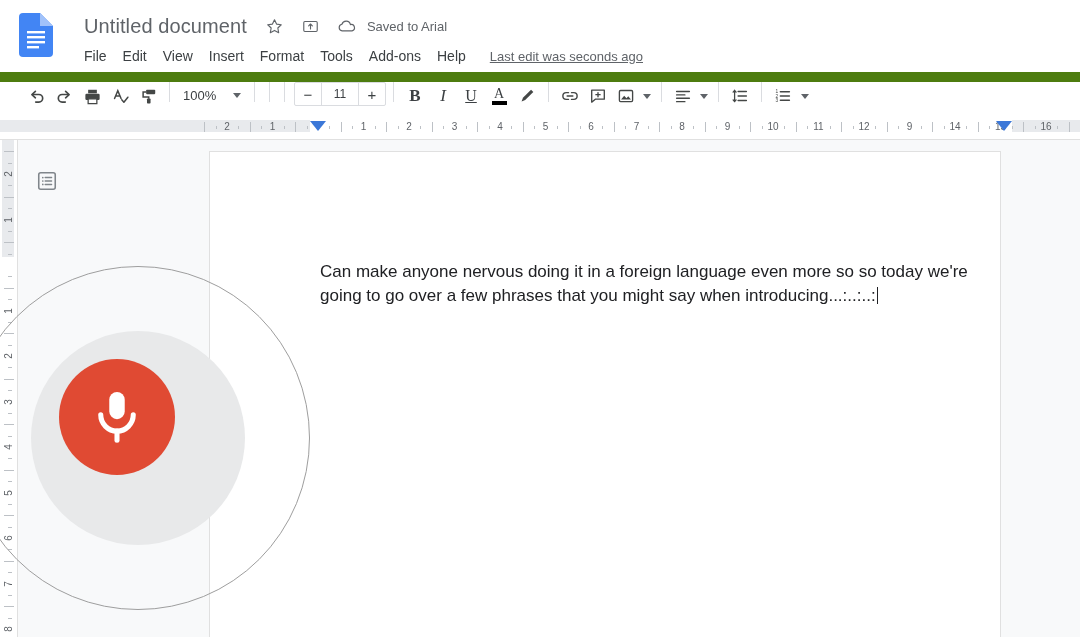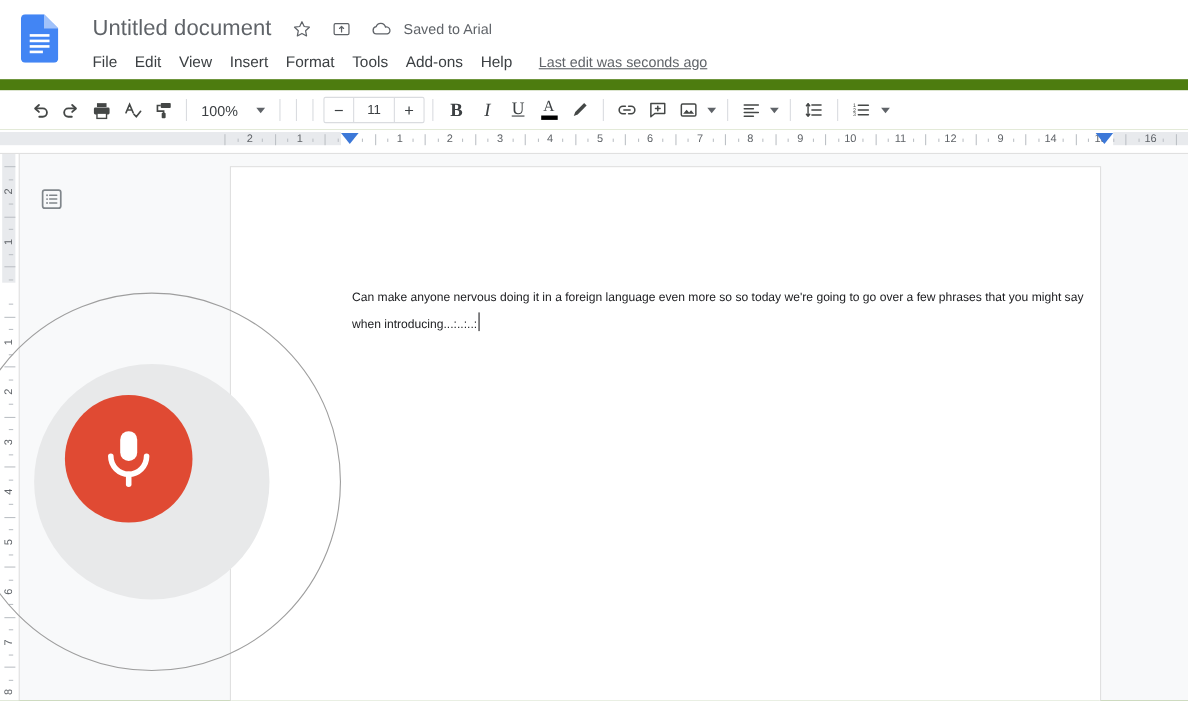--- a/index.html
+++ b/index.html
@@ -46,21 +46,21 @@
     border-radius:4px; cursor:pointer; white-space:nowrap;
   }
   #last-edit {
     font-size:13px; color:#5f6368; text-decoration:underline;
     margin-left:16px; white-space:nowrap; cursor:pointer;
   }
 
   
   #toolbar {
     position:absolute; left:0; top:82px; width:1080px; height:36px;
-    display:flex; align-items:center; padding-left:22px;
+    display:flex; align-items:flex-start; padding-left:22px;
     background:#fff;
   }
   .tb-btn {
     width:28px; height:28px; border-radius:4px;
     display:flex; align-items:center; justify-content:center;
     cursor:pointer; flex:0 0 auto;
   }
   .tb-sep {
     width:1px; height:20px; background:#dadce0; margin:0 7px; flex:0 0 auto;
   }
@@ -157,21 +157,21 @@
     cursor:pointer;
   }
 
   
   #page {
     position:absolute; left:210px; top:12px; width:790px; height:1020px;
     background:#fff; box-shadow:0 0 0 1px #e0e0e0;
   }
   #doc-text {
     position:absolute; left:110px; top:108px; width:690px;
-    font-size:11px; line-height:23.5px; color:#202124;
+    font-size:17px; line-height:23.5px; color:#202124;
     font-family:"Liberation Sans", sans-serif;
     white-space:pre-wrap;
   }
   #caret-bar {
     display:inline-block; width:1.5px; height:17px; background:#202124;
     vertical-align:-3px; margin-left:1px;
   }
 
   
   #voice-widget {

